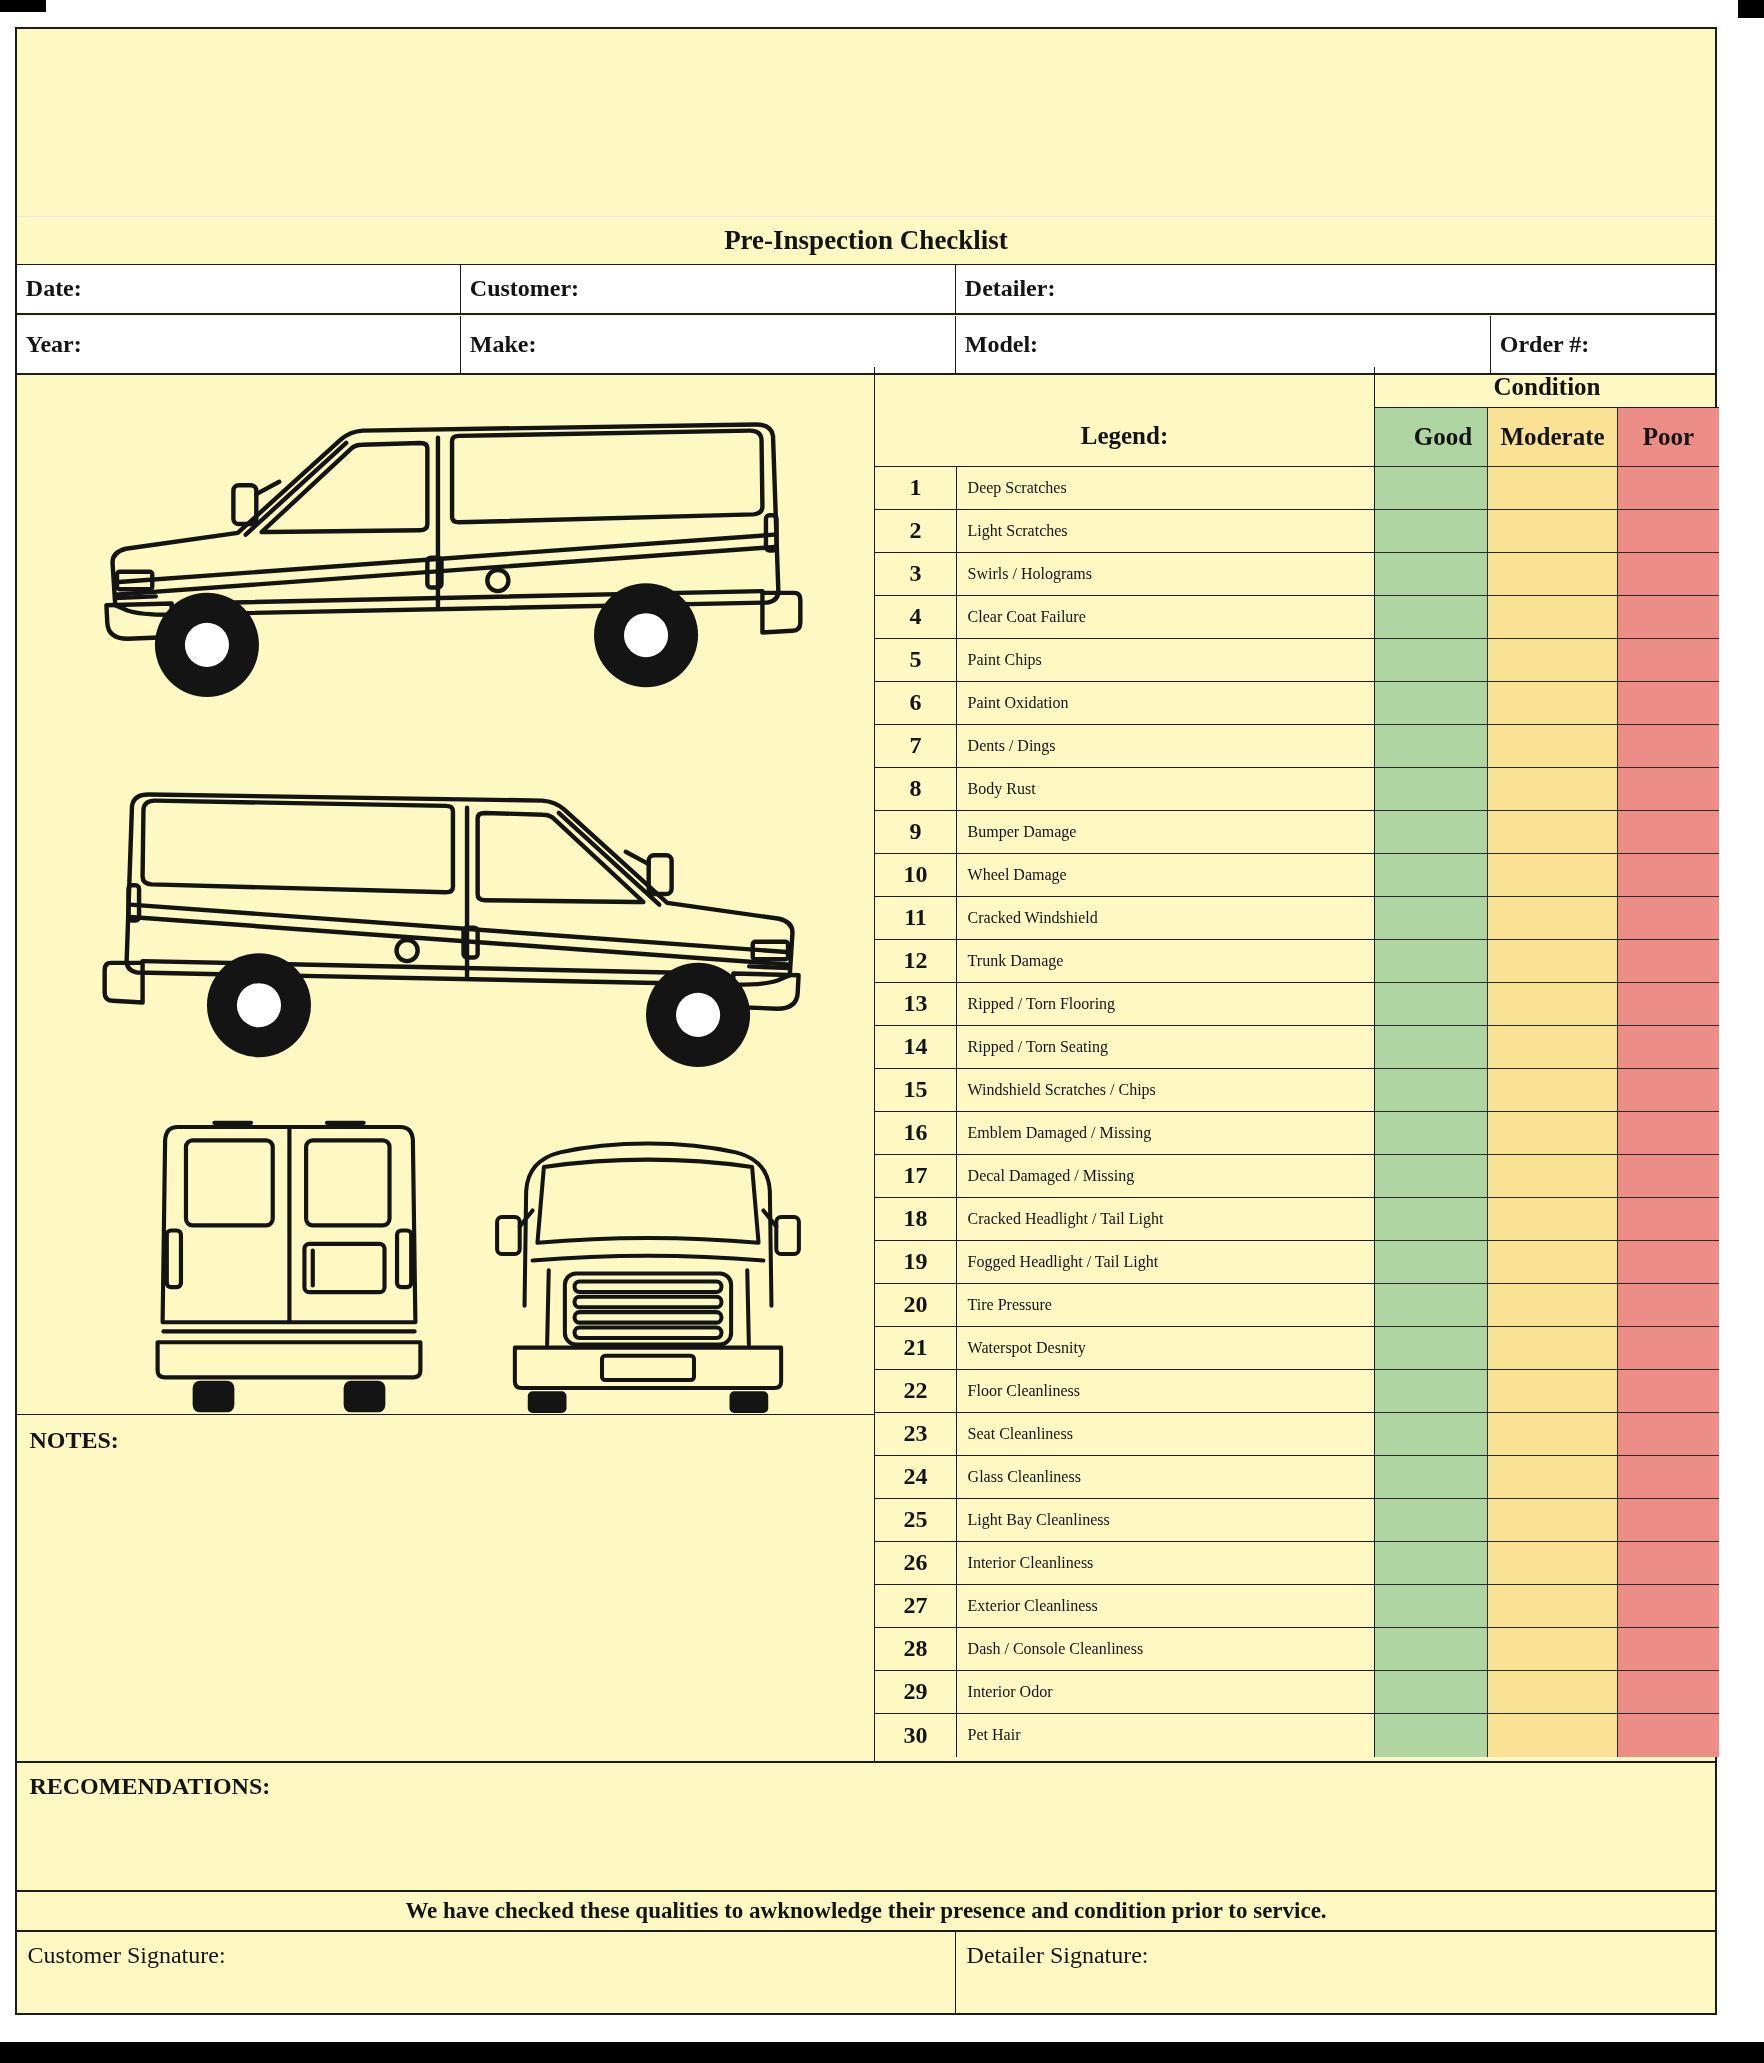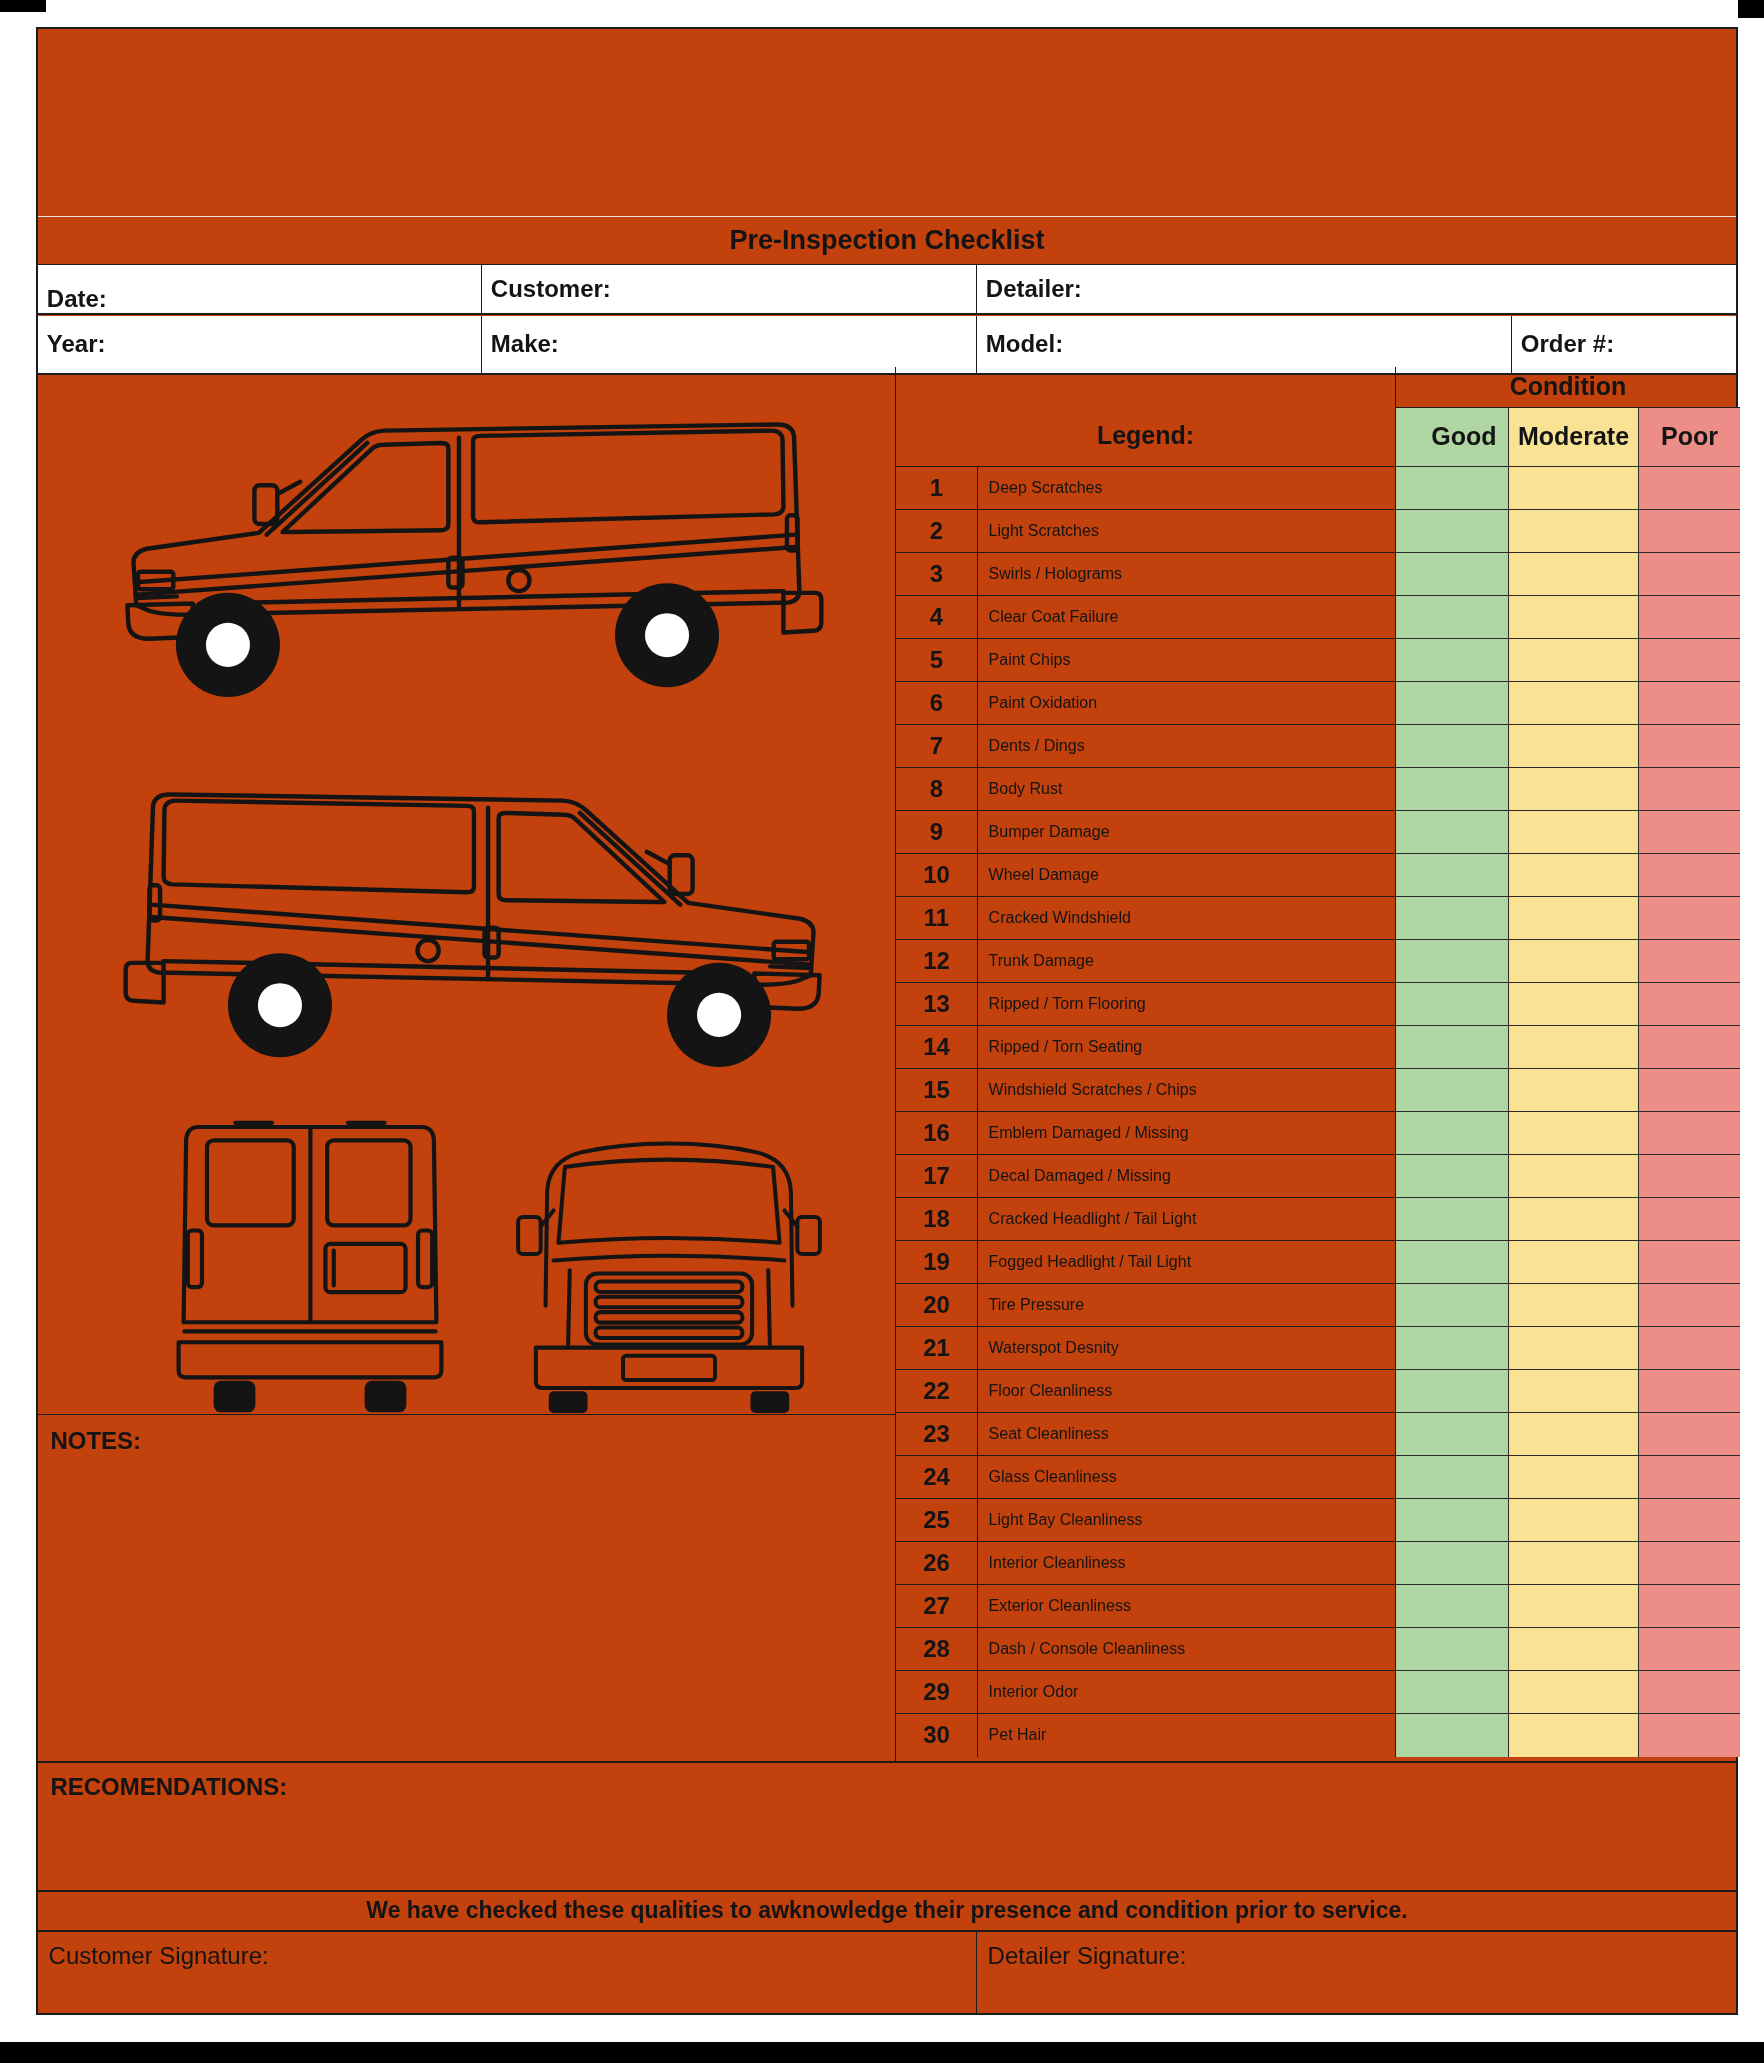--- a/index.html
+++ b/index.html
@@ -10,42 +10,42 @@
     font-family: "Liberation Sans", sans-serif;
     color: #141414;
     overflow: hidden;
   }
   .corner-mark { position:absolute; background:#000; }
   .corner-mark.left  { left:0; top:0; width:46px; height:12.4px; }
   .corner-mark.right { left:1738px; top:0; width:26.5px; height:17.6px; }
   .bottom-bar { position:absolute; left:0; top:2042px; width:1764px; height:21px; background:#000; }
 
   .page-table {
-    position:absolute; left:36px; top:26.5px; width:1702px; height:1988px;
-    border:2.6px solid #1c1c1c; background:#c2410c;
+    position:absolute; left:15px; top:26.5px; width:1702px; height:1988px;
+    border:2.6px solid #1c1c1c; background:#fef9c3;font-family:Liberation Serif, serif;
   }
 
   
   .logo-box { position:absolute; left:0; top:0; width:100%; height:188px; border-bottom:1.8px solid #e6e6e6; }
   .title-row {
     position:absolute; left:0; top:188px; width:100%; height:49px;
     border-bottom:2.6px solid #1c1c1c;
     display:flex; align-items:center; justify-content:center;
     font-weight:700; font-size:27px;
   }
   .meta-row { position:absolute; left:0; width:100%; display:flex; background:#fff; }
   .meta-row.r1 { top:236px; height:50px; border-bottom:2.6px solid #1c1c1c; }
   .meta-row.r2 { top:287px; height:59px; border-bottom:2.6px solid #1c1c1c; }
   .meta-cell {
     height:100%; display:flex; align-items:center;
     padding-left:8.8px; font-weight:700; font-size:24px;
     border-right:1.8px solid #1c1c1c;
   }
   .meta-cell:last-child { border-right:0; flex:1; }
-  .w-date { flex:0 0 444px;align-items:flex-end; } .w-cust { flex:0 0 495px; }
+  .w-date { flex:0 0 444px; } .w-cust { flex:0 0 495px; }
   .w-year { flex:0 0 444px; } .w-make { flex:0 0 495px; } .w-model { flex:0 0 535px;gap:36px; }
   .meta-fill { flex:1; height:100%; }
 
   
   .left-pane {
     position:absolute; left:0; top:338px; width:858px; height:1394px;
     border-right:1.8px solid #1c1c1c;
   }
   .diagram { position:absolute; }
   .notes-box {

